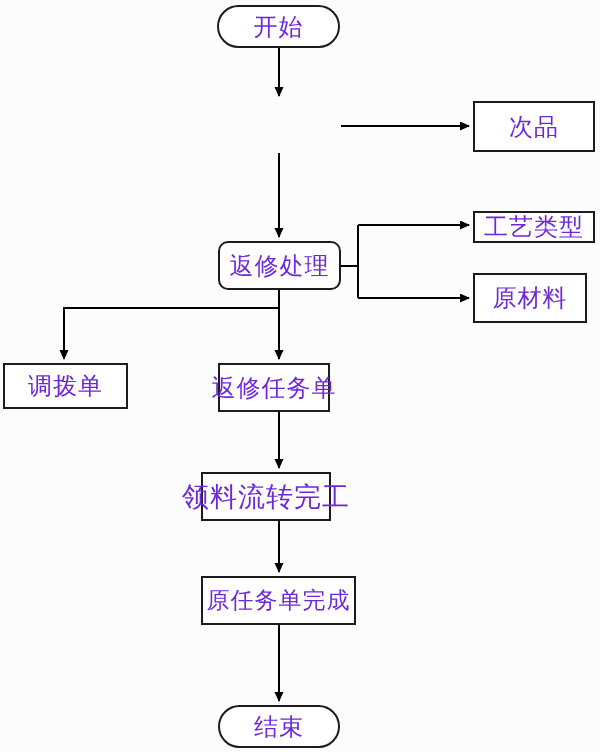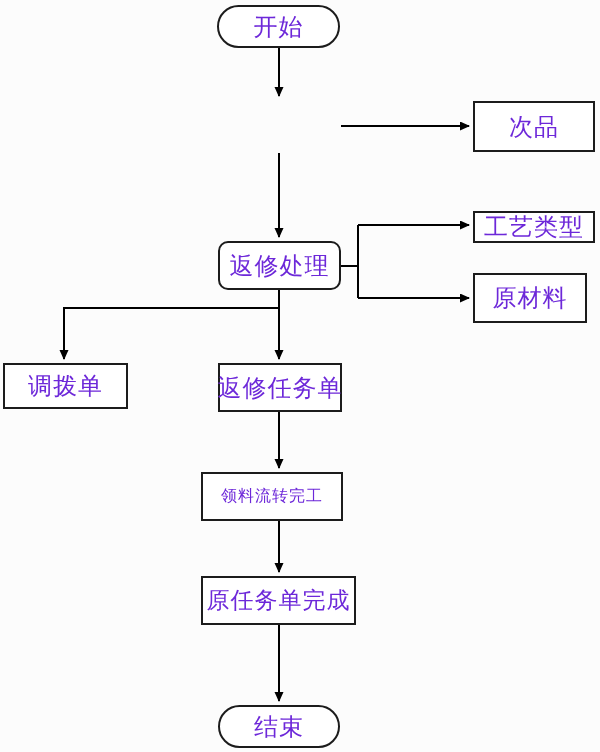--- a/index.html
+++ b/index.html
@@ -40,22 +40,22 @@
     border-radius: 22px;
   }
   
   #n-start      { left:217px; top:5px;   width:123px; height:43px; }
   #n-transfer   { left:218px; top:100px; width:123px; height:53px; }
   #n-defective  { left:473px; top:101px; width:122px; height:51px; }
   #n-rework     { left:218px; top:241px; width:123px; height:49px;border-radius:10px; }
   #n-proctype   { left:473px; top:211px; width:122px; height:32px; }
   #n-rawmat     { left:473px; top:273px; width:114px; height:50px; }
   #n-alloc      { left:3px;   top:363px; width:125px; height:46px; }
-  #n-reworktask { left:218px; top:363px; width:124px; height:49px; }
-  #n-matcomp    { left:201px; top:472px; width:142px; height:49px; font-size:16px; }
+  #n-reworktask { left:218px; top:363px; width:112px; height:49px; }
+  #n-matcomp    { left:201px; top:472px; width:130px; height:49px; font-size:27px; }
   #n-origtask   { left:201px; top:576px; width:155px; height:49px; font-size:23px; }
   #n-end        { left:218px; top:705px; width:122px; height:43px; }
 </style>
 </head>
 <body>
 
 <div id="canvas">
 
   <svg id="connectors" width="600" height="752" viewBox="0 0 600 752">
     <defs>

